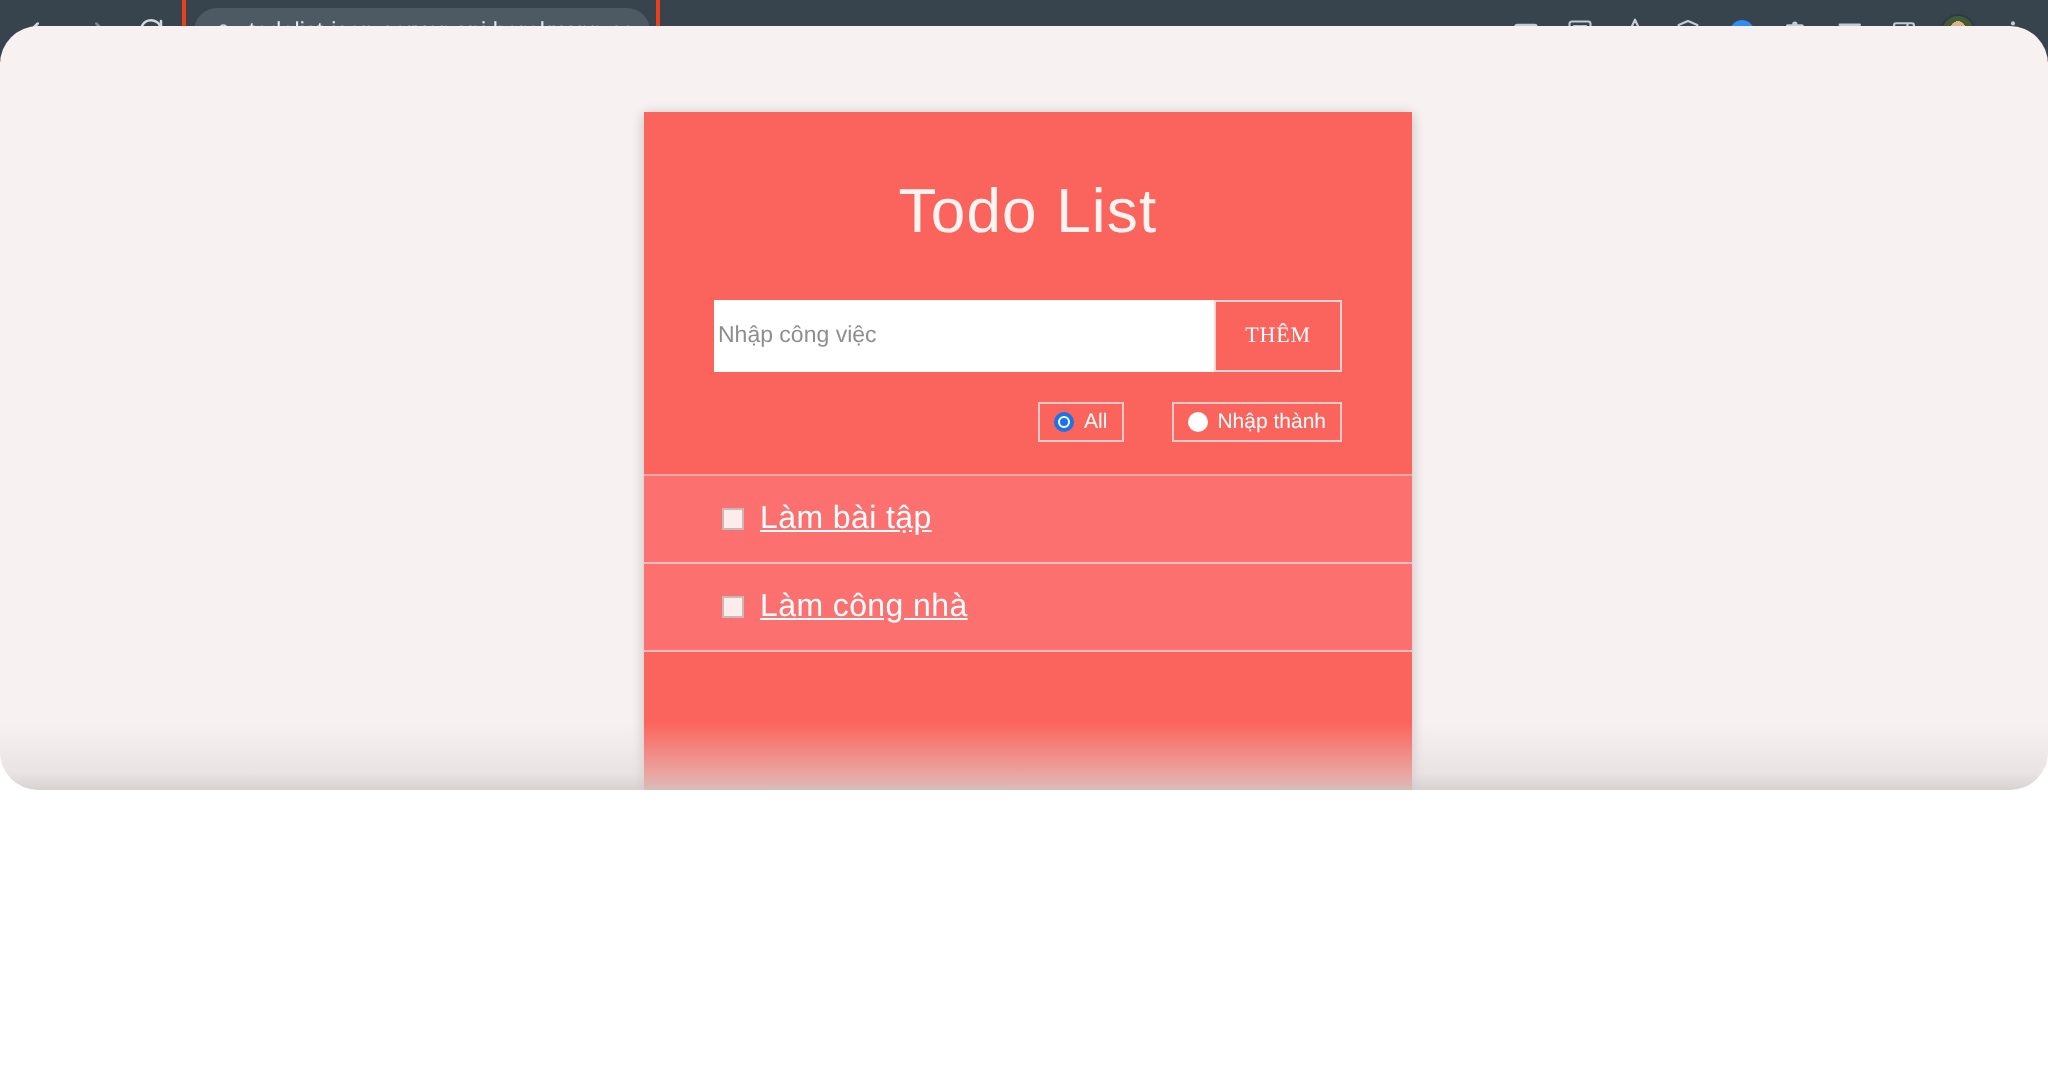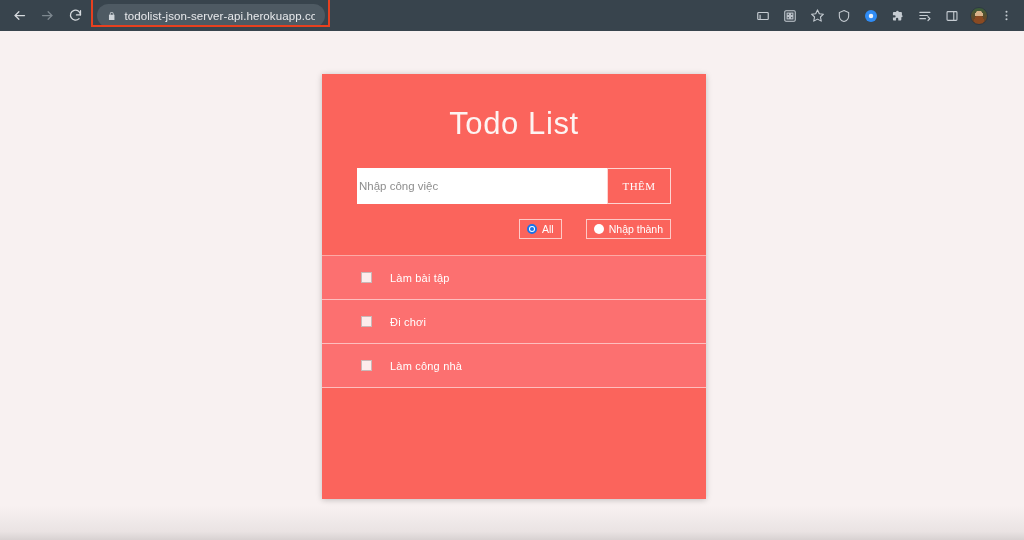--- a/index.html
+++ b/index.html
@@ -98,25 +98,26 @@
     background:
       radial-gradient(circle at 50% 78%, #8a4a22 0 32%, transparent 33%),
       radial-gradient(circle at 50% 40%, #d9b38a 0 30%, transparent 31%),
       linear-gradient(#3a5f3a, #7a3b1e);
     border: 1px solid #2e3a42;
   }
 
   
   .viewport {
     position: absolute;
-    top: 31px; left: 0;
+    top: 13px; left: 0;
     width: 1024px;
-    height: 509px;
+    height: 382px;
     background: #f8f1f1;
     overflow: hidden;
+    border-radius: 19px;
   }
 
   .page-fade {
     position: absolute;
     left: 0; bottom: 0;
     width: 1024px;
     height: 34px;
     background: linear-gradient(to bottom, rgba(248,241,241,0) 0%, rgba(222,216,216,.55) 75%, rgba(210,204,204,.85) 100%);
     pointer-events: none;
   }
@@ -226,23 +227,24 @@
 
   .todo-checkbox {
     width: 11px; height: 11px;
     background: #fdecec;
     border: 1px solid #c9b8b8;
     flex: 0 0 auto;
   }
 
   .todo-label {
     color: #ffffff;
-    font-size: 11px;
-    margin-left: 18px;
+    font-size: 16px;
+    margin-left: 8px;
     letter-spacing: .2px;
+    text-decoration: underline;
   }
 </style>
 </head>
 <body>
 
 <div class="browser-chrome">
 
   <div class="nav-buttons">
     <div class="nav-btn">
       <svg width="15" height="15" viewBox="0 0 24 24" fill="none" stroke="#d6dade" stroke-width="2" stroke-linecap="round" stroke-linejoin="round">
@@ -360,24 +362,20 @@
       </label>
     </div>
 
     <div class="todo-list">
       <div class="todo-item">
         <span class="todo-checkbox"></span>
         <span class="todo-label">Làm bài tập</span>
       </div>
       <div class="todo-item">
         <span class="todo-checkbox"></span>
-        <span class="todo-label">Đi chơi</span>
-      </div>
-      <div class="todo-item">
-        <span class="todo-checkbox"></span>
         <span class="todo-label">Làm công nhà</span>
       </div>
     </div>
 
   </div>
 
   <div class="page-fade"></div>
 </div>
 
 </body></html>

